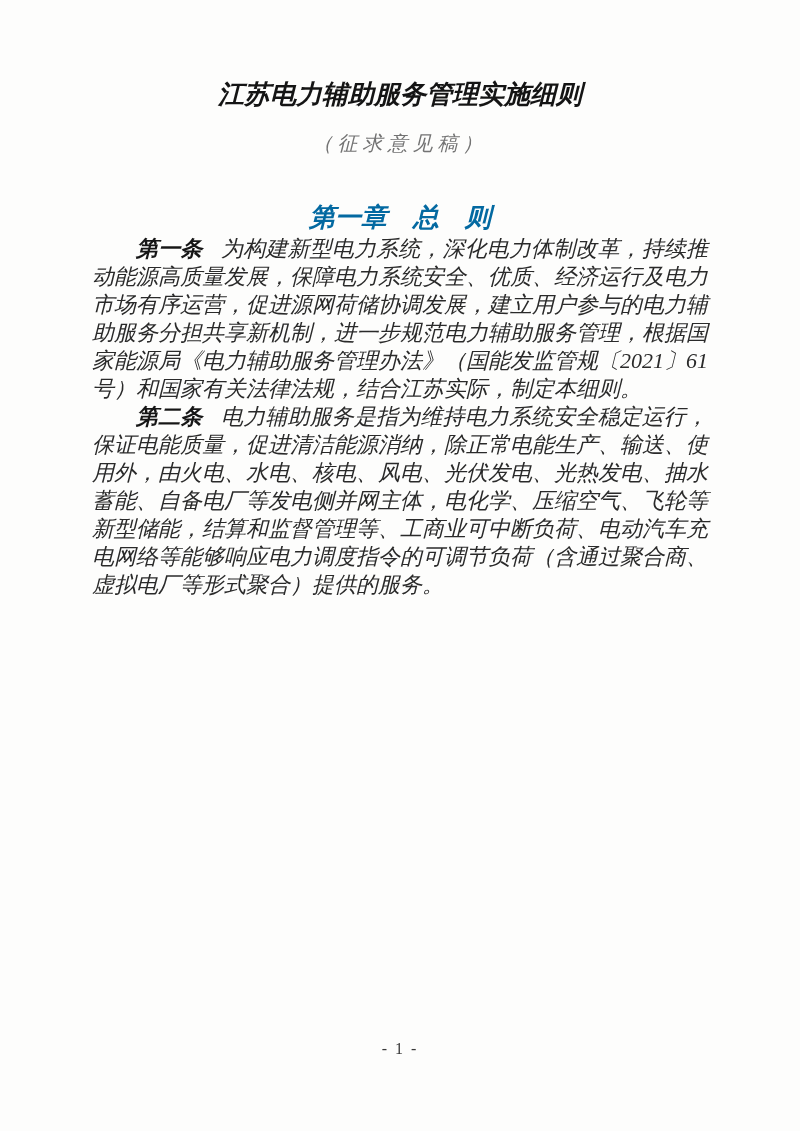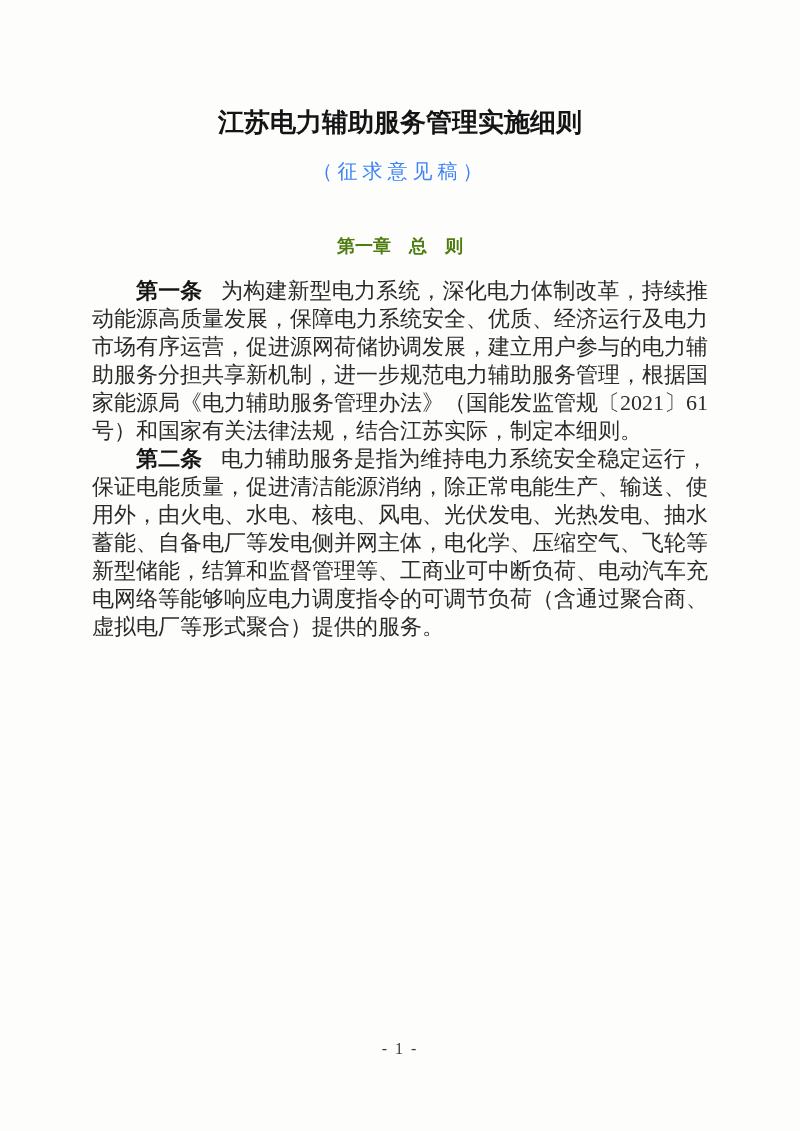--- a/index.html
+++ b/index.html
@@ -9,47 +9,48 @@
     width: 800px;
     height: 1131px;
     position: relative;
     background: #fdfdfc;
     color: #262626;
     font-family: "Liberation Serif", "DejaVu Serif", serif;
     overflow: hidden;
   }
 
   .content {
-    padding: 108px 92px 0 92px;
+    padding: 80px 92px 0 92px;
+    font-style: italic;
   }
 
   .doc-title {
     text-align: center;
     font-size: 26px;
     font-weight: bold;
     color: #141414;
     line-height: 30px;
   }
 
   .doc-subtitle {
     text-align: center;
     font-size: 20px;
     letter-spacing: 5px;
-    color: #3b82f6;
+    color: #737373;
     margin-top: 20px;
     line-height: 26px;
   }
 
   .chapter-heading {
     text-align: center;
-    font-size: 18px;
+    font-size: 26px;
     font-weight: bold;
-    color: #4d7c0f;
+    color: #0369a1;
     margin-top: 48px;
-    margin-bottom: 17px;
+    margin-bottom: 3px;
     line-height: 28px;
   }
 
   .body-para {
     font-size: 22px;
     line-height: 28px;
     text-align: justify;
     text-indent: 2em;
     color: #2a2a2a;
   }

